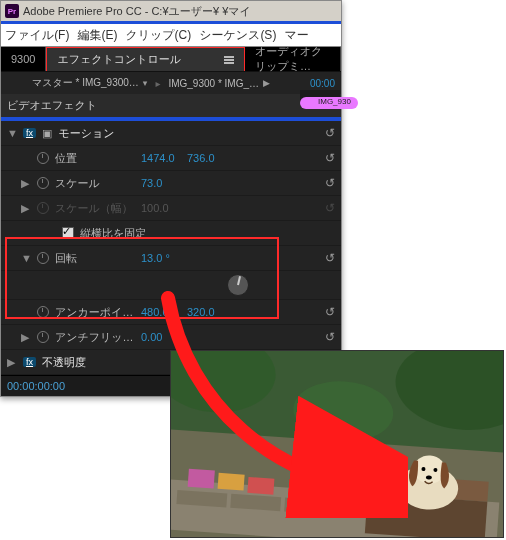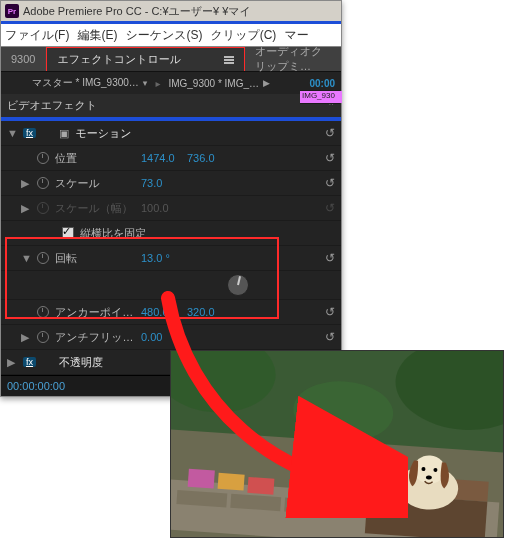--- a/index.html
+++ b/index.html
@@ -47,21 +47,21 @@
     color: #333;
     height: 22px;
     align-items: center;
     padding: 0 4px;
     gap: 8px;
     font-size: 12px;
     border-bottom: 1px solid #888;
   }
   .panel-tabs {
     display: flex;
-    background: #404040;
+    background: #000000;
     border-bottom: 1px solid #111;
     height: 24px;
     align-items: stretch;
     color: #aaa;
     font-size: 11px;
   }
   .panel-tabs .tab {
     padding: 4px 10px;
     display: flex;
     align-items: center;
@@ -91,39 +91,40 @@
     color: #bbb;
     font-size: 10px;
     padding: 4px 6px;
     gap: 4px;
     margin-left: 25px;
   }
   .sub-header .sep { color: #666; margin: 0 4px; }
   .sub-header .playhead {
     margin-left: auto;
     color: #2c90c9;
-    font-weight: bold;
+    font-weight: normal;
   }
   .timeline-strip {
     height: 14px;
     background: #1b1b1b;
     position: relative;
     border-bottom: 1px solid #000;
   }
   .timeline-strip .clip {
     position: absolute;
     left: 300px;
-    top: 1px;
+    top: 7px;
     height: 12px;
     width: 40px;
     background: #e978ff;
     font-size: 8px;
     color: #222;
     overflow: hidden;
-    padding-left: 2px;
+    padding-left: 18px;
+    border-radius: 6px;
   }
   .section-header {
     background: #2b2b2b;
     color: #ccc;
     padding: 4px 6px;
     display: flex;
     align-items: center;
     justify-content: space-between;
     border-bottom: 4px solid #1d4ed8;
     font-size: 11px;
@@ -153,21 +154,21 @@
   .row .name { flex: 0 0 80px; }
   .row .val { color:#2c90c9; min-width:40px; }
   .row .val.dim { color:#555; }
   .row .reset {
     margin-left:auto;
     color:#999;
     font-size:12px;
   }
   .fx-badge {
     display:inline-block; background:#0c4a6e; color:#fff; font-size:9px;
-    padding:0 3px; border-radius:2px; margin-right:17px;text-decoration:underline;
+    padding:0 3px; border-radius:2px; margin-right:0;text-decoration:underline;
   }
   .group-title { color:#e0e0e0; }
   .checkbox {
     display:inline-block; width:10px; height:10px; background:#ddd;
     border:1px solid #555; position:relative;
   }
   .checkbox::after{
     content:"✓"; position:absolute; top:-3px; left:-1px; font-size:11px; color:#000;
   }
   .dial {
@@ -215,22 +216,22 @@
 <div class="app-window">
 
   <div class="titlebar">
     <span class="app-icon">Pr</span>
     <span><span>Adobe Premiere Pro CC</span><span> - C:¥ユーザー¥            ¥マイ</span></span>
   </div>
 
   <div class="menubar">
     <span>ファイル(F)</span>
     <span>編集(E)</span>
+    <span>クリップ(C)</span>
     <span>シーケンス(S)</span>
-    <span>クリップ(C)</span>
     <span>マー</span>
   </div>
 
   <div class="panel-tabs">
     <div class="tab">
       <span>9300</span>
     </div>
     <div class="tab active">
       <span>エフェクトコントロール</span>
       <span class="burger"></span>

